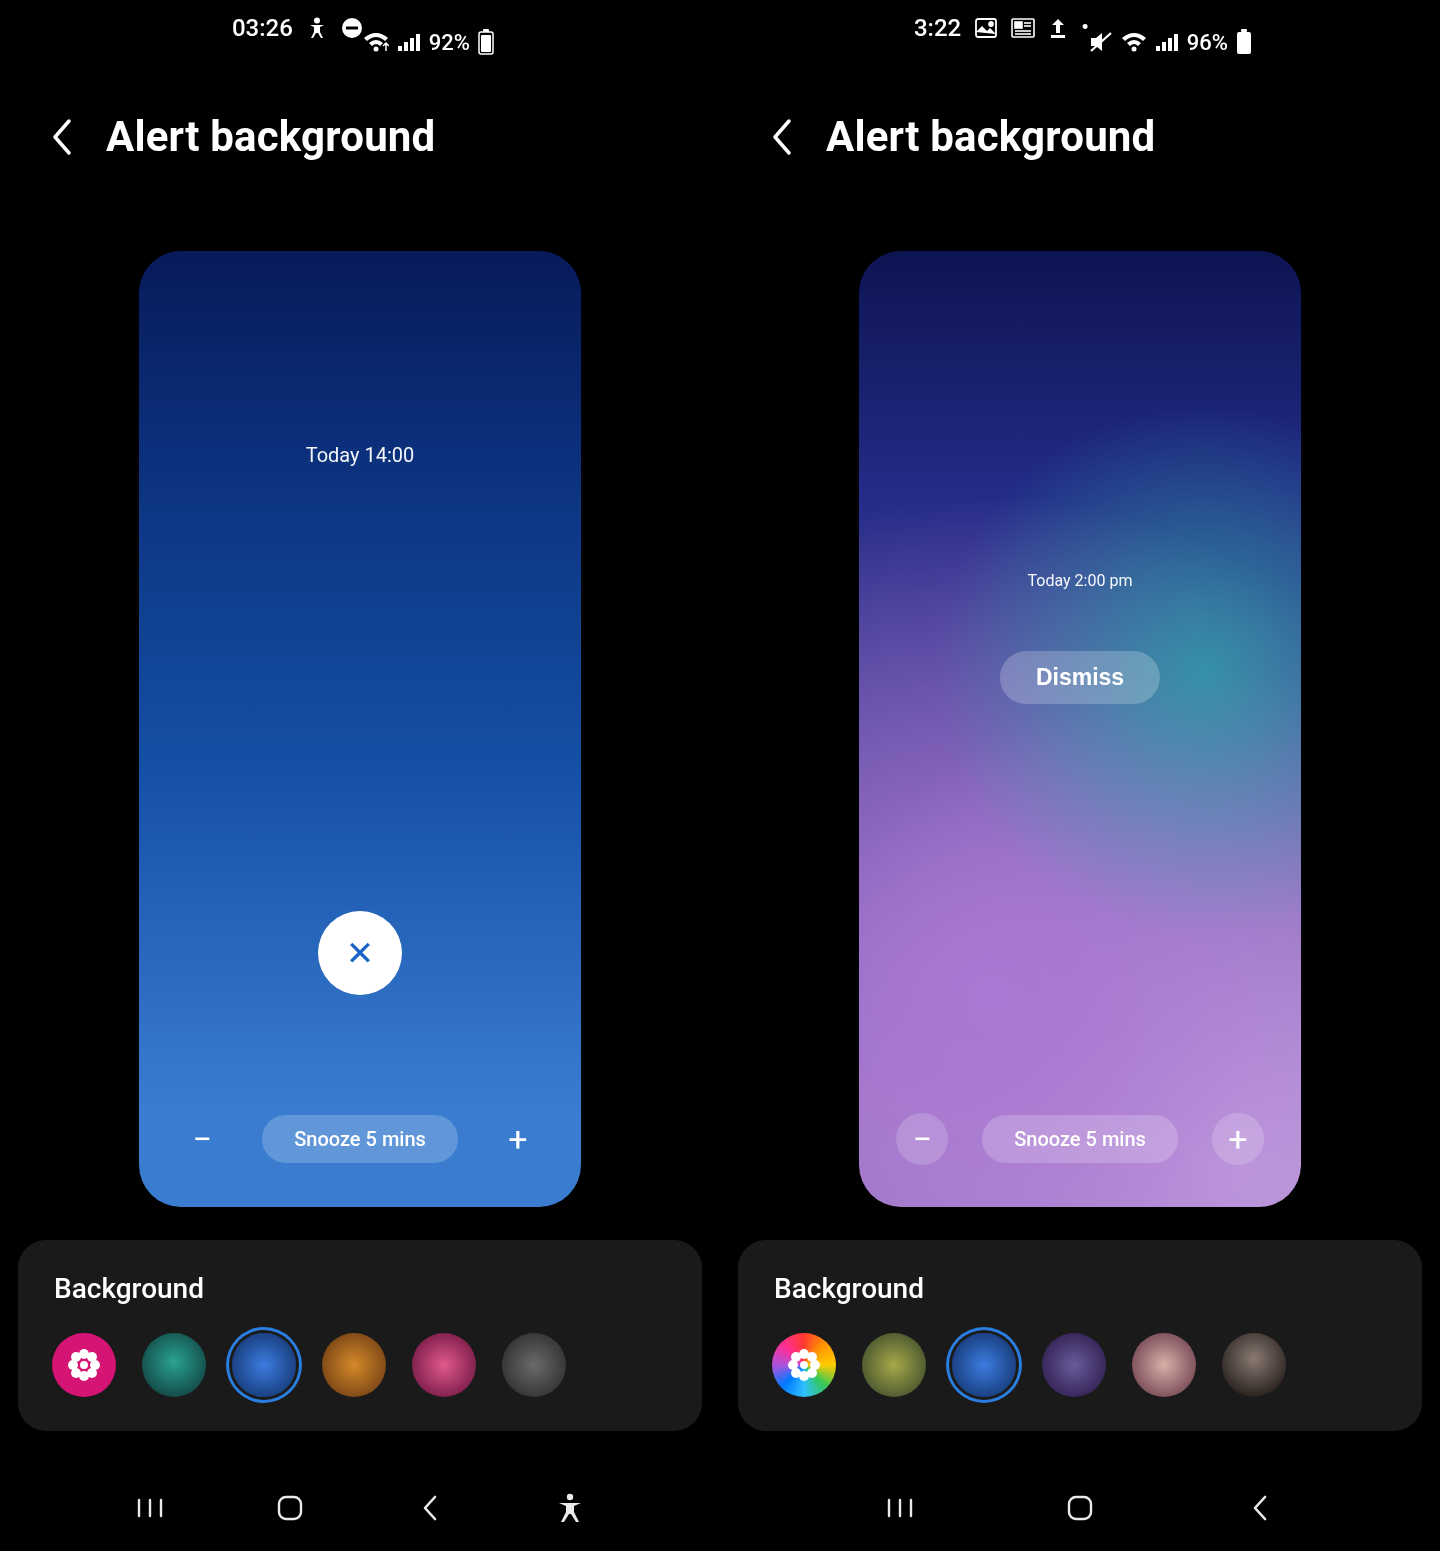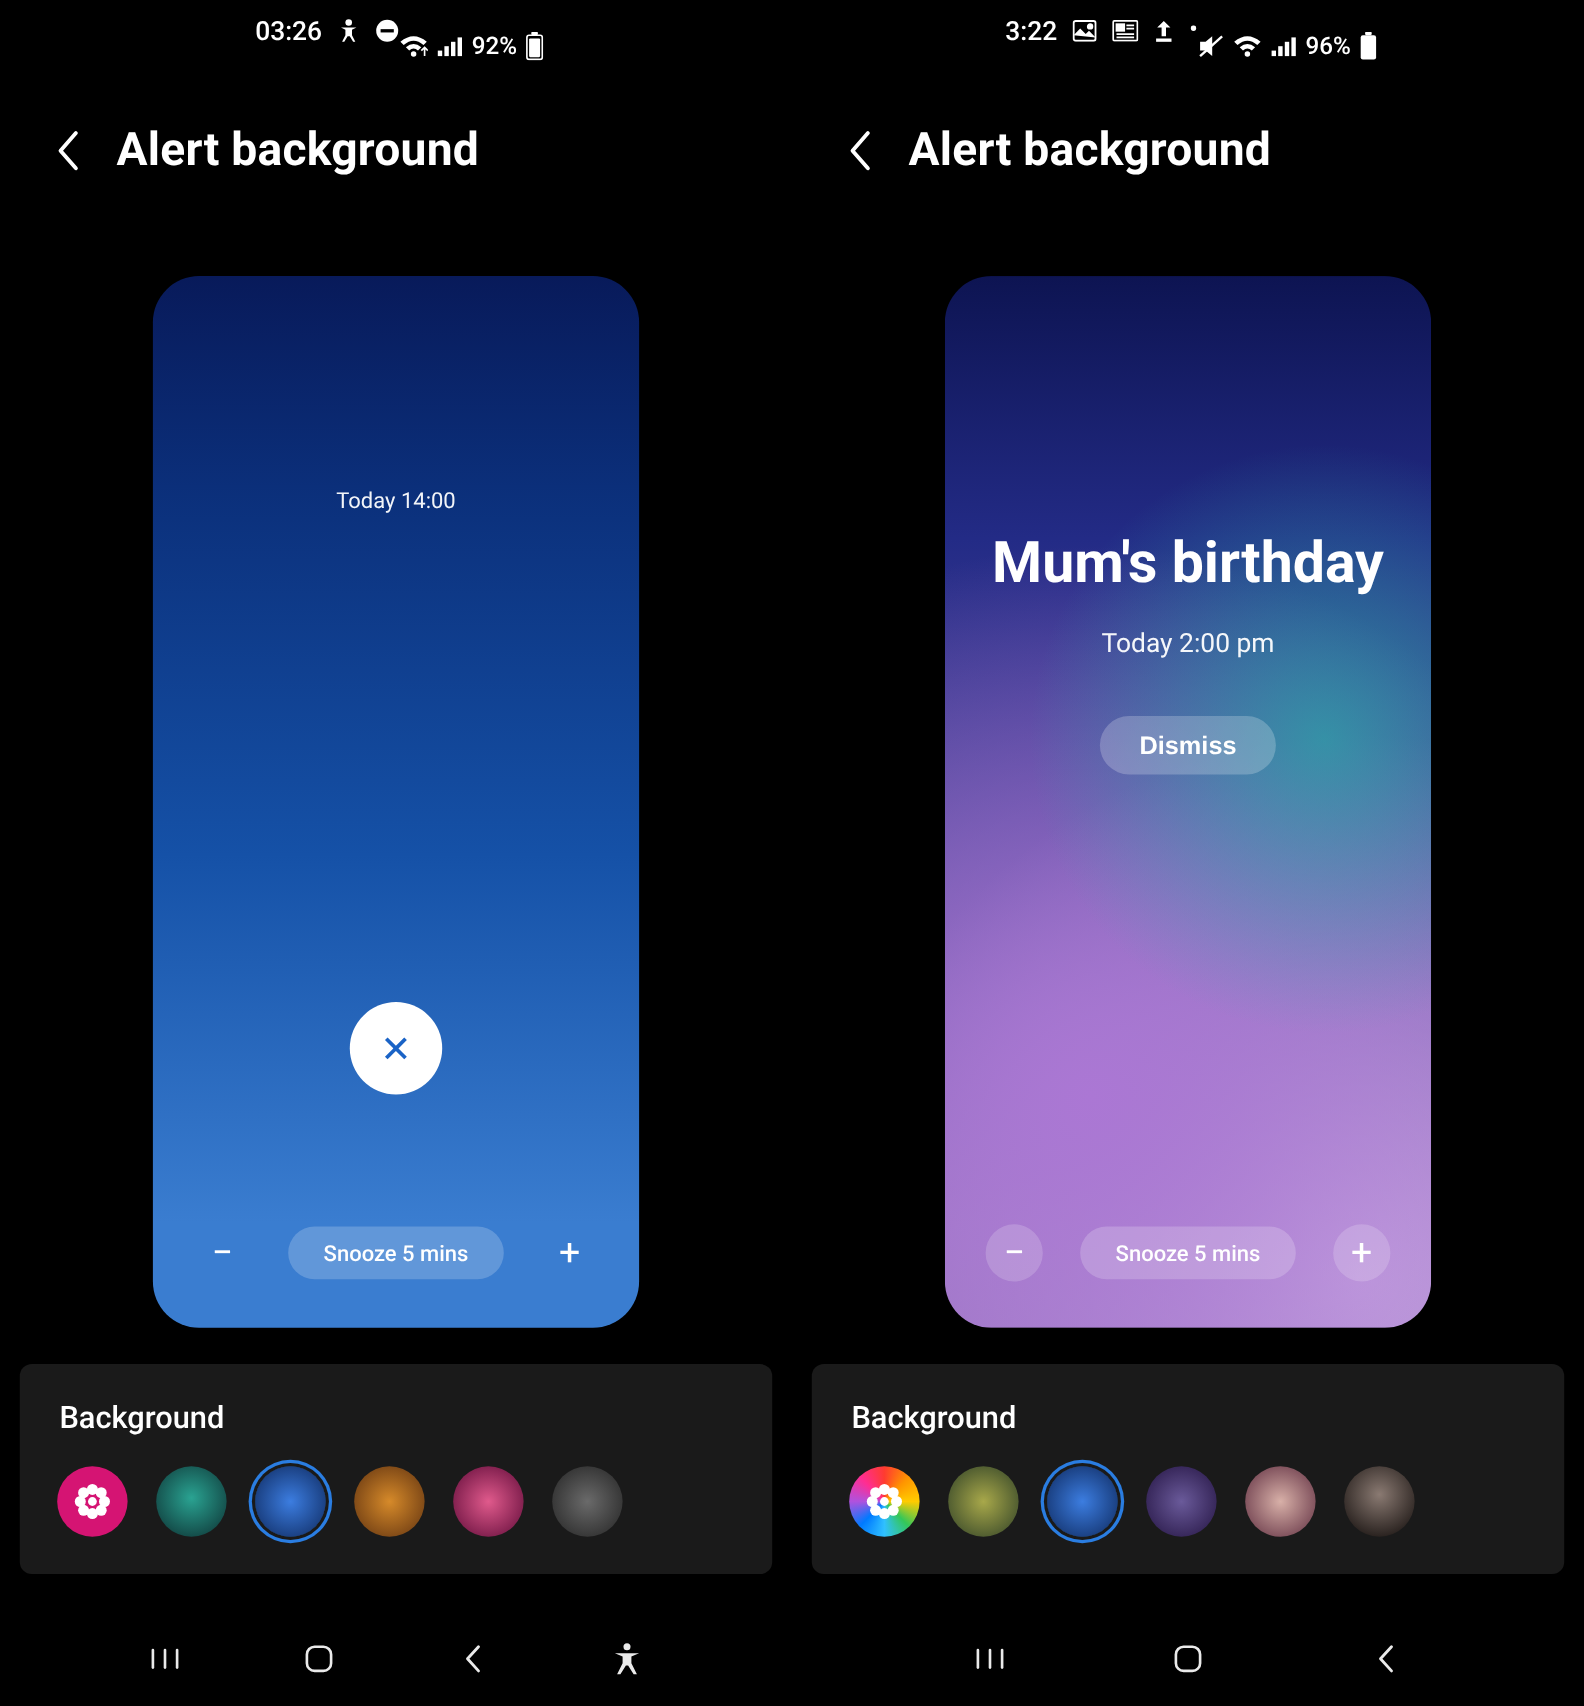--- a/index.html
+++ b/index.html
@@ -26,34 +26,34 @@
       radial-gradient(circle at 78% 44%, rgba(42,168,168,0.75) 0%, rgba(42,168,168,0) 42%),
       radial-gradient(circle at 30% 78%, #ab77d4 0%, rgba(171,119,212,0) 62%),
       radial-gradient(circle at 85% 95%, #c7a8e0 0%, rgba(199,168,224,0) 50%),
       linear-gradient(180deg, #0d1452 0%, #232b86 25%, #5a4da0 60%, #8e6fb8 90%);
   }
 
   .alert-title { position:absolute; width:100%; text-align:center; top:140px; font-size:40px; font-weight:600; }
   .alert-sub   { position:absolute; width:100%; text-align:center; top:192px; font-size:20px; font-weight:400; opacity:.95; }
 
   .screen-2 .alert-title { top:230px; font-size:52px; font-weight:700; }
-  .screen-2 .alert-sub   { top:320px; font-size:24px; }
+  .screen-2 .alert-sub   { top:320px; font-size:16px; }
 
   .dismiss-btn { position:absolute; top:400px; left:50%; transform:translateX(-50%); background:rgba(255,255,255,.22); color:#fff; border:none; border-radius:28px; padding:13px 36px; font-size:23px; font-weight:700; }
 
   .close-circle { position:absolute; left:50%; top:660px; transform:translateX(-50%); width:84px; height:84px; border-radius:50%; background:#fff; display:flex; align-items:center; justify-content:center; }
   .close-x { font-size:34px; color:#1a63c6; font-weight:300; }
 
   .snooze-row { position:absolute; bottom:42px; left:0; width:100%; display:flex; align-items:center; justify-content:center; gap:34px; }
   .snooze-pill { background:rgba(255,255,255,.20); border-radius:30px; padding:12px 32px; font-size:20px; font-weight:500; color:#fff; }
   .pm-btn { width:52px; height:52px; border-radius:50%; display:flex; align-items:center; justify-content:center; font-size:34px; color:#fff; background:transparent; }
   .pm-btn.bubble { background:rgba(255,255,255,.18); }
 
   
-  .bg-panel { position:absolute; left:18px; right:18px; bottom:120px; background:#1a1a1a; border-radius:11px; padding:32px 30px 34px; }
+  .bg-panel { position:absolute; left:18px; right:18px; bottom:120px; background:#1a1a1a; border-radius:28px; padding:32px 30px 34px; }
   .bg-panel-title { font-size:28px; font-weight:500; margin-bottom:28px; margin-left:6px; }
   .swatch-row { display:flex; gap:26px; align-items:center; padding-left:4px; }
   .swatch { width:64px; height:64px; border-radius:50%; position:relative; flex:0 0 auto; }
   .swatch.ring { box-shadow: 0 0 0 3px #1a1a1a, 0 0 0 6px #2a7de1; }
 
   .sw-magenta { background:#d51473; display:flex; align-items:center; justify-content:center; }
   .sw-teal    { background: radial-gradient(circle at 50% 45%, #2aa392 0%, #0f3a3a 90%); }
   .sw-blue    { background: radial-gradient(circle at 50% 50%, #3c7de0 0%, #12316b 90%); }
   .sw-orange  { background: radial-gradient(circle at 50% 50%, #d68a2a 0%, #6b3a12 90%); }
   .sw-pink    { background: radial-gradient(circle at 50% 50%, #e05a8c 0%, #6b1240 90%); }
@@ -269,21 +269,20 @@
     <div class="title-row">
       <span class="ico back-chev">
         <svg width="26" height="40" viewBox="0 0 26 40" fill="none" stroke="#fff" stroke-width="3.5" stroke-linecap="round" stroke-linejoin="round">
             <polyline points="20,4 6,20 20,36"></polyline>
           </svg>
       </span>
       <div class="page-title">Alert background</div>
     </div>
 
     <div class="preview bg-gradient-purple">
-      <div class="alert-title">Mum's birthday</div>
       <div class="alert-sub">Today 2:00 pm</div>
       <button class="dismiss-btn">Dismiss</button>
 
       <div class="snooze-row">
         <div class="pm-btn bubble">−</div>
         <div class="snooze-pill">Snooze 5 mins</div>
         <div class="pm-btn bubble">+</div>
       </div>
     </div>
 

